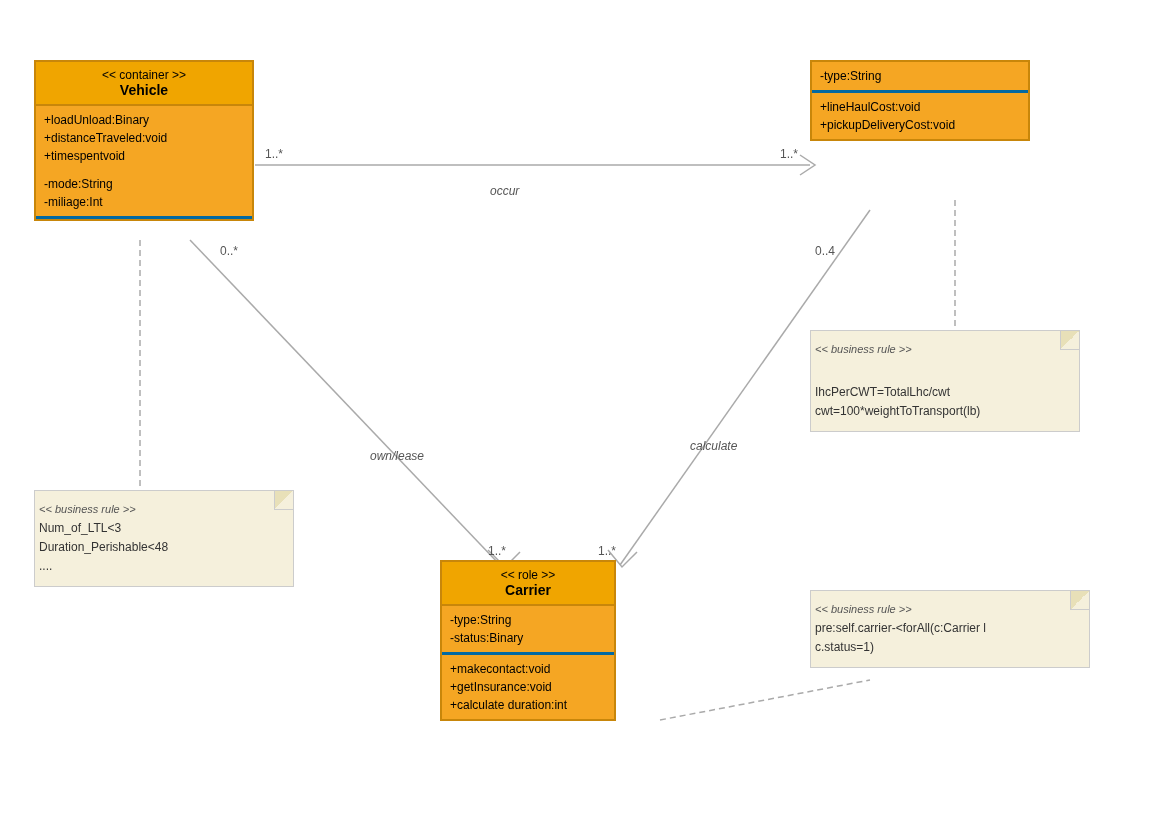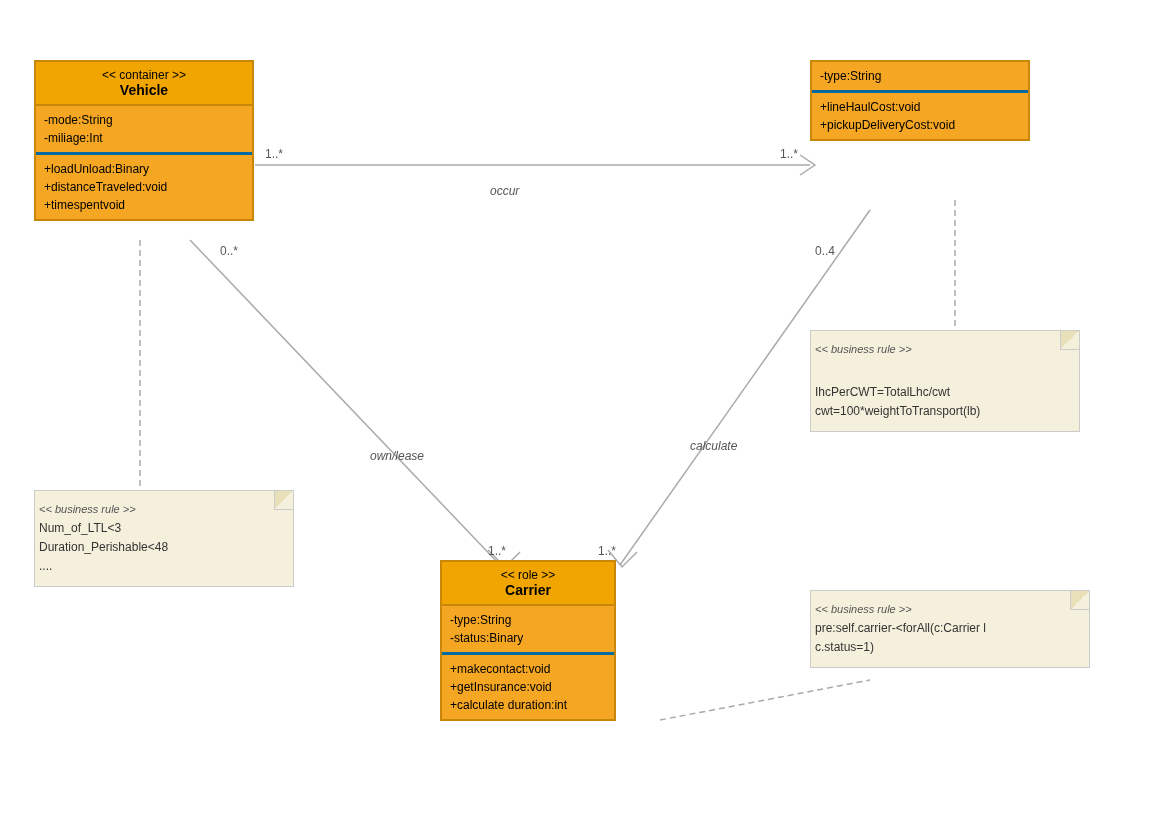--- a/index.html
+++ b/index.html
@@ -126,25 +126,25 @@
 
     <text x="598" y="555" font-size="12" fill="#555" font-family="Arial">1..*</text>
     <text x="690" y="450" font-size="12" fill="#555" font-family="Arial" font-style="italic">calculate</text>
   </svg>
 
   <div class="uml-class" style="left:34px; top:60px; width:220px;">
     <div class="class-header">
       <span class="stereotype">&lt;&lt; container &gt;&gt;</span>
       <span class="class-name">Vehicle</span>
     </div>
+    <div class="class-section last">
+      +loadUnload:Binary<br>+distanceTraveled:void<br>+timespentvoid
+    </div>
     <div class="class-section">
       -mode:String<br>-miliage:Int
-    </div>
-    <div class="class-section last">
-      +loadUnload:Binary<br>+distanceTraveled:void<br>+timespentvoid
     </div>
   </div>
 
   <div class="uml-class" style="left:810px; top:60px; width:220px;">
     <div class="class-section">
       -type:String
     </div>
     <div class="class-section last">
       +lineHaulCost:void<br>+pickupDeliveryCost:void
     </div>

